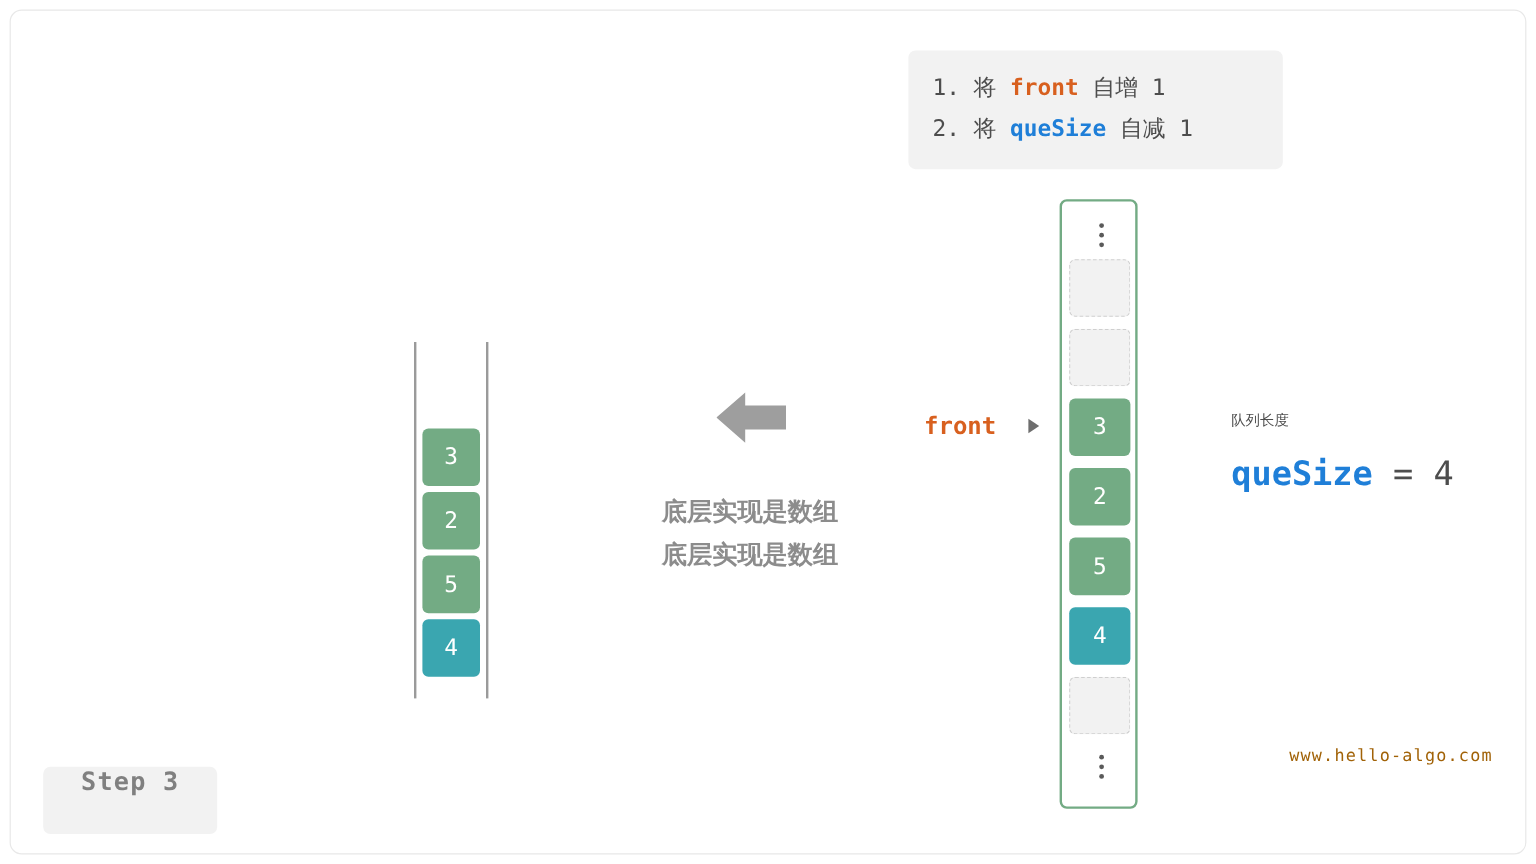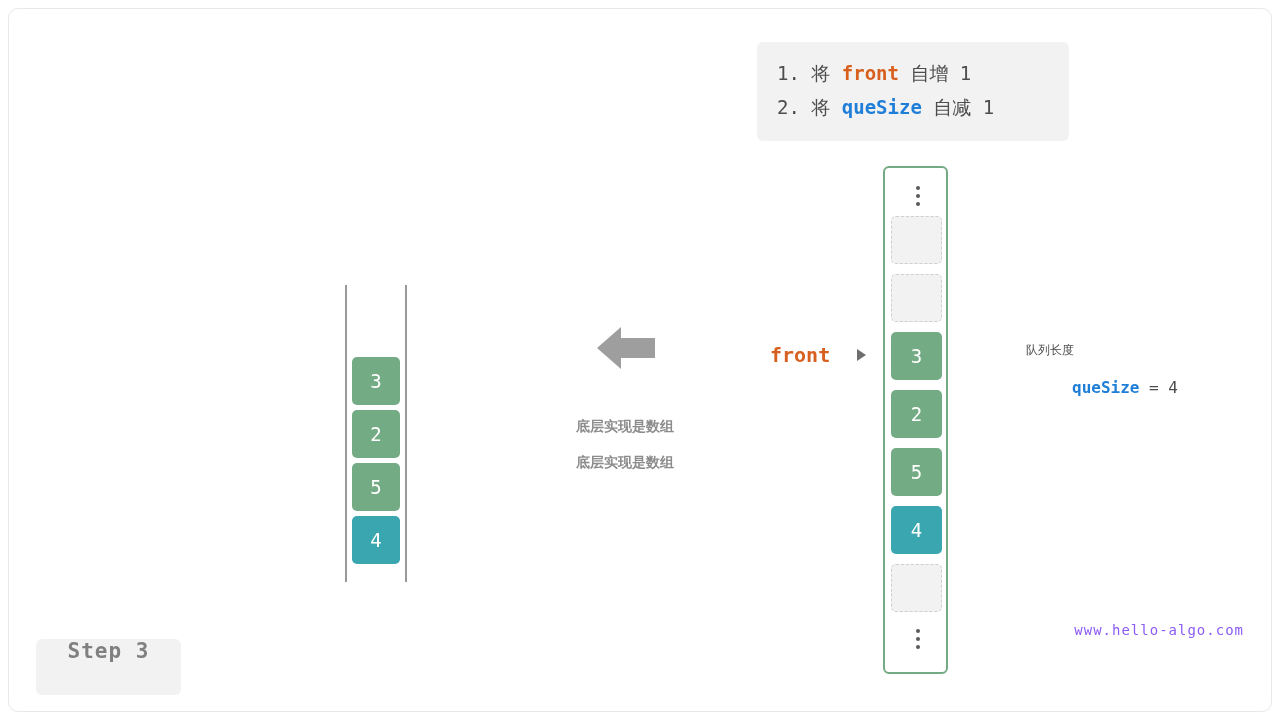--- a/index.html
+++ b/index.html
@@ -120,21 +120,21 @@
     left: 597px; top: 325px;
     width: 58px; height: 46px;
   }
 
   
   #center-caption {
     position: absolute;
     left: 500px; top: 408px;
     width: 250px;
     text-align: center;
-    font-size: 14px;
+    font-size: 21px;
     font-weight: bold;
     color: #8c8c8c;
     line-height: 36px;
   }
 
   
   #front-label {
     position: absolute;
     left: 770px; top: 343px;
     font-family: "DejaVu Sans Mono", "Liberation Mono", monospace;
@@ -200,33 +200,32 @@
   #len-label {
     position: absolute;
     left: 1026px; top: 342px;
     font-size: 12px;
     color: #4d4d4d;
   }
   #len-value {
     position: absolute;
     left: 1026px; top: 378px;
     font-family: "DejaVu Sans Mono", "Liberation Mono", monospace;
-    font-size: 16px;
+    font-size: 28px;
     color: #4d4d4d;
     white-space: pre;
-    margin-left: 46px;
   }
 
   
   #watermark {
     position: absolute;
     right: 36px; bottom: 18px;
     font-family: "DejaVu Sans Mono", "Liberation Mono", monospace;
     font-size: 14px;
-    color: #8b5cf6;
+    color: #a16207;
     letter-spacing: 1px;
   }
 </style>
 </head>
 <body>
 
 <div id="canvas">
   <div class="frame-border"></div>
 
   <div class="grey-box" id="callout">

